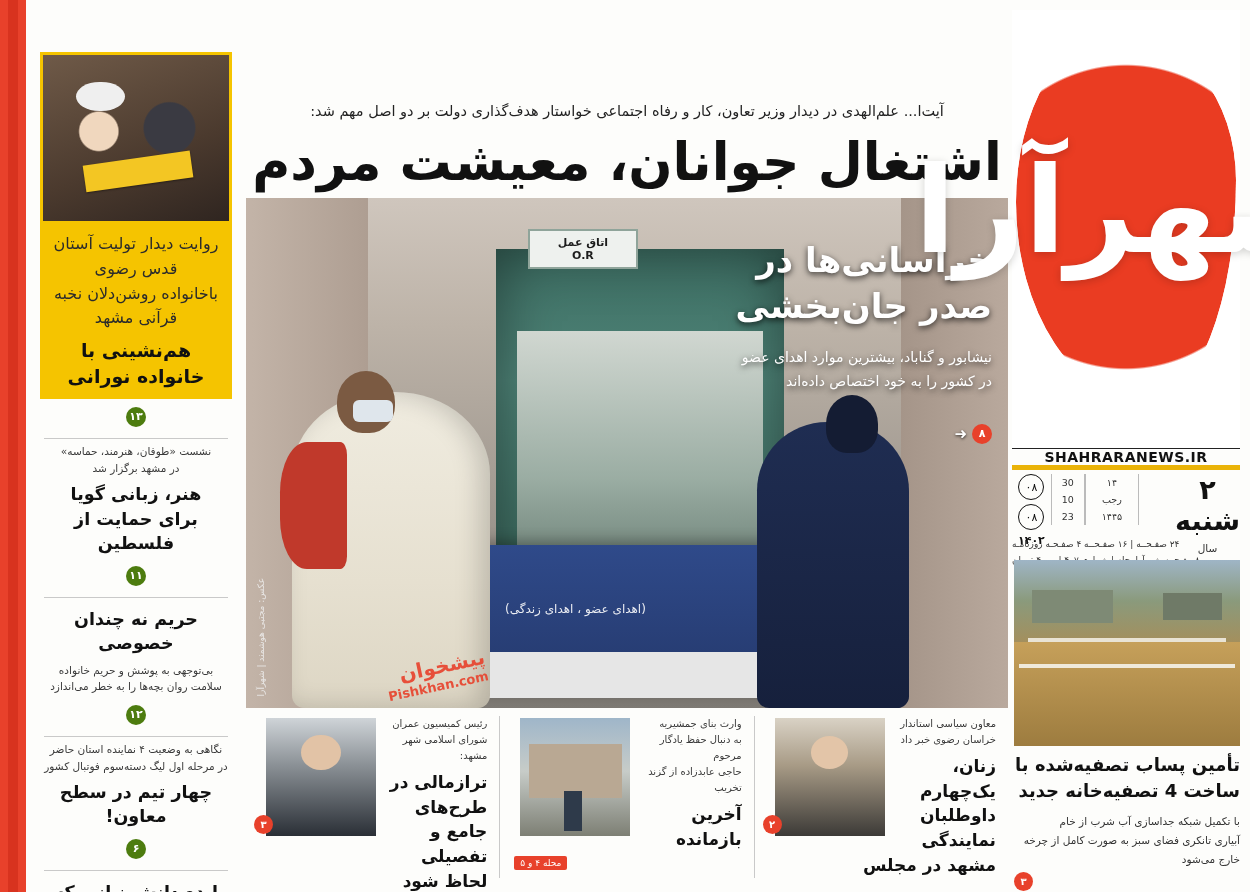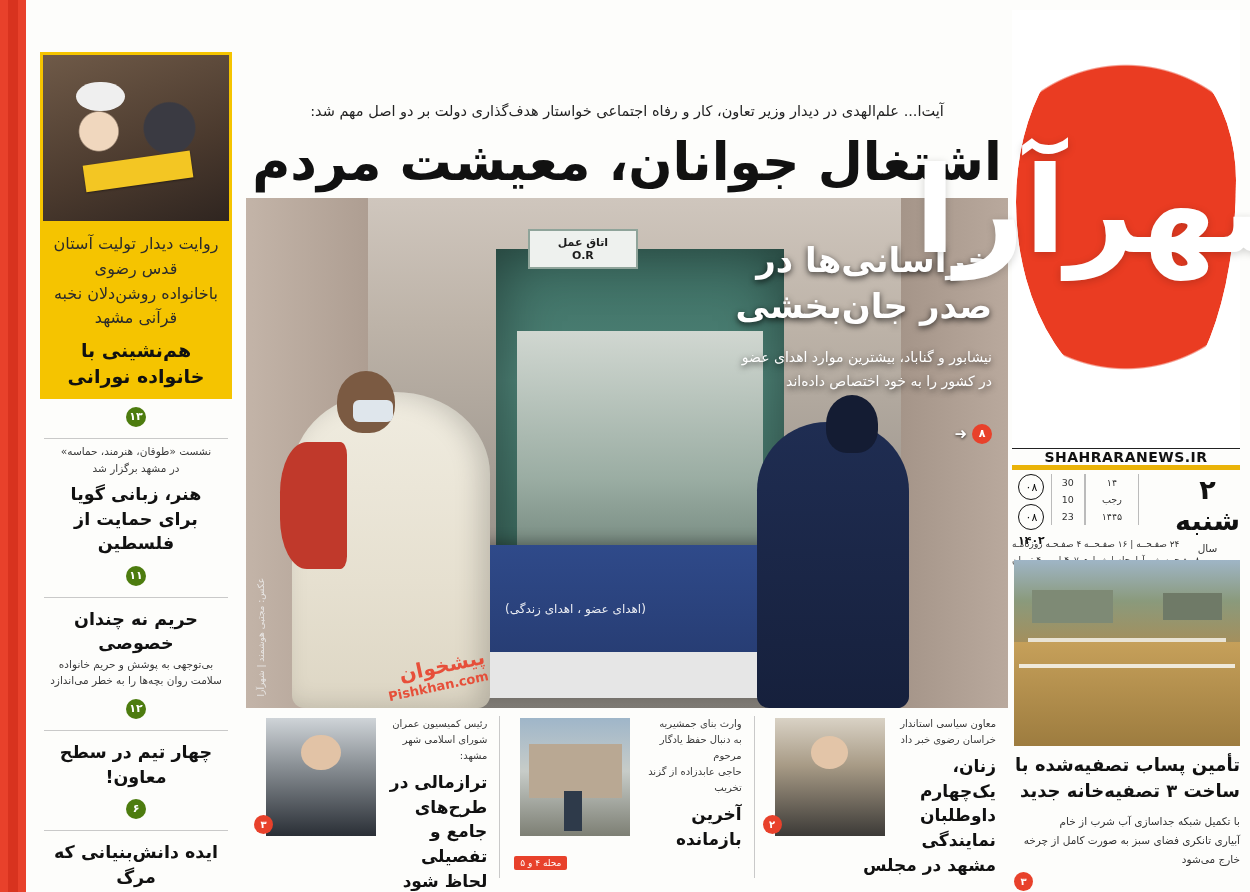--- a/index.html
+++ b/index.html
@@ -336,27 +336,29 @@
       <div class="kicker" style="white-space:pre-line">نشست «طوفان، هنرمند، حماسه»
 در مشهد برگزار شد</div>
       <div class="headline" style="white-space:pre-line">هنر، زبانی گویا
 برای حمایت از فلسطین</div>
     </div>
     <div class="badge">۱۱</div>
 
     <div class="side-sep"></div>
     <div class="side-item">
       <div class="headline" style="white-space:pre-line">حریم نه چندان خصوصی</div>
-      <div class="kicker" style="white-space:pre-line;">بی‌توجهی به پوشش و حریم خانواده
+      <div class="kicker" style="white-space:pre-line;margin-top:6px">بی‌توجهی به پوشش و حریم خانواده
 سلامت روان بچه‌ها را به خطر می‌اندازد</div>
     </div>
     <div class="badge">۱۲</div>
 
     <div class="side-sep"></div>
     <div class="side-item">
+      <div class="kicker" style="white-space:pre-line">نگاهی به وضعیت ۴ نماینده استان حاضر
+در مرحله اول لیگ دسته‌سوم فوتبال کشور</div>
       <div class="headline" style="white-space:pre-line">چهار تیم در سطح معاون!</div>
     </div>
     <div class="badge">۶</div>
 
     <div class="side-sep"></div>
     <div class="side-item">
       <div class="headline" style="white-space:pre-line">ایده دانش‌بنیانی که مرگ
 خاموش را به صفر رساند</div>
 
     </div>
@@ -488,20 +490,20 @@
   <div class="rphoto">
     <div class="shed"></div>
     <div class="shed2"></div>
     <div class="lane"></div>
     <div class="rail2"></div>
     <div class="rail3"></div>
   </div>
 
   <div class="rstory">
     <h3 style="white-space:pre-line">تأمین پساب تصفیه‌شده با
-ساخت ۳ تصفیه‌خانه جدید</h3>
+ساخت 4 تصفیه‌خانه جدید</h3>
     <p style="white-space:pre-line">با تکمیل شبکه جداسازی آب شرب از خام
 آبیاری تانکری فضای سبز به صورت کامل از چرخه
 خارج می‌شود</p>
     <div class="nbadge">۳</div>
   </div>
 
 </div>
 
 </body></html>

